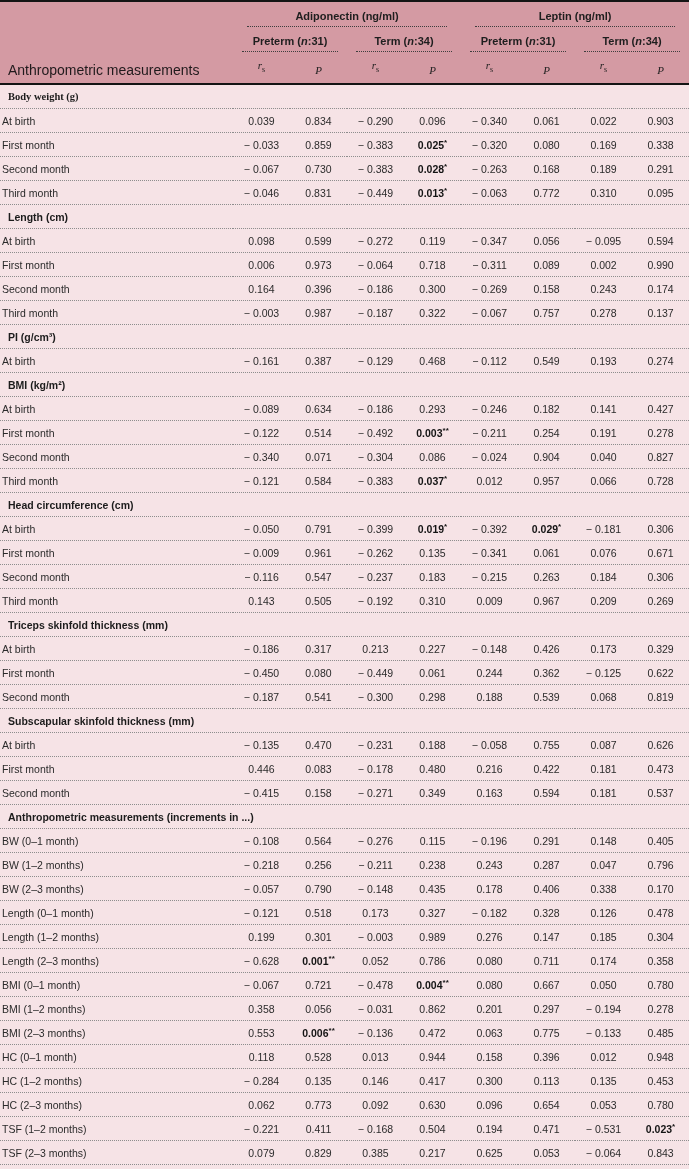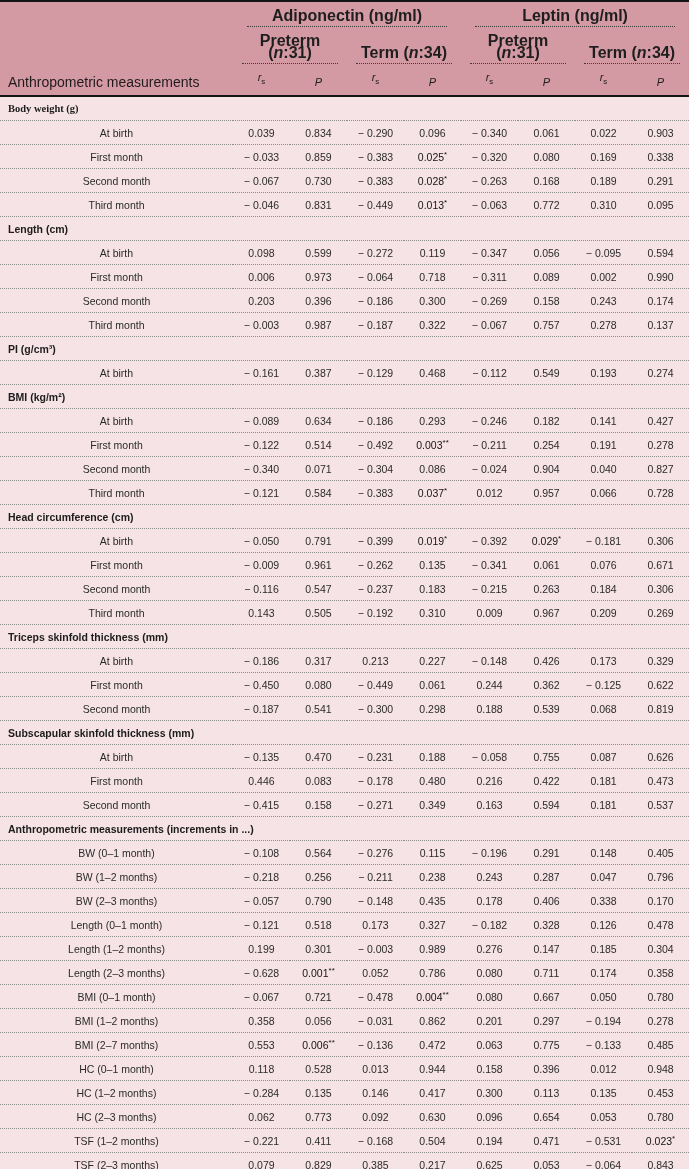--- a/index.html
+++ b/index.html
@@ -36,46 +36,47 @@
     font-size: 14px;
     color: #201a1c;
   }
   th.analyte-th { padding: 8px 14px 0 14px; }
   th.cohort-th  { padding: 8px 9px 0 9px; }
   .hdr-underline {
     border-bottom: 1px dotted #3d3d3d;
     padding-bottom: 4px;
     text-align: center;
   }
-  .analyte-label, .cohort-label { font-weight: bold; font-size: 16px; }
+  .analyte-label, .cohort-label { font-weight: bold; font-size: 11px; }
   th.stat-th {
     text-align: center;
     padding: 7px 2px 7px 2px;
     font-size: 11px;
+    font-family: Liberation Serif, serif;
   }
   th.stat-th i { font-style: italic; }
   th.stat-th sub { font-size: 8px; }
 
   tbody tr { border-top: 1px dotted #8d8d8d; }
   tbody tr:first-child { border-top: none; font-family: Liberation Serif, serif; }
   tbody td {
     font-size: 10.5px;
     line-height: 12px;
     color: #2b2b2b;
     padding: 5.5px 2px;
   }
   td.section-title {
     font-weight: bold;
     color: #1c1c1c;
     text-align: left;
     padding-left: 8px;
   }
-  td.row-label { text-align: center; padding-left: 2px; }
+  td.row-label { text-align: left; padding-left: 2px; }
   td.val { text-align: center; white-space: nowrap; }
-  td.val b { font-weight: normal; color: #141414; }
+  td.val b { font-weight: bold; color: #141414; }
   sup { font-size: 8px; line-height: 0; vertical-align: super; }
   i { font-style: italic; }
 </style>
 </head>
 <body>
 
 <table class="corr">
   <colgroup>
     <col class="label-col">
     <col class="data-col">
@@ -192,21 +193,21 @@
         <td class="val">0.973</td>
         <td class="val">− 0.064</td>
         <td class="val">0.718</td>
         <td class="val">− 0.311</td>
         <td class="val">0.089</td>
         <td class="val">0.002</td>
         <td class="val">0.990</td>
       </tr>
       <tr>
         <td class="row-label">Second month</td>
-        <td class="val">0.203</td>
+        <td class="val">0.164</td>
         <td class="val">0.396</td>
         <td class="val">− 0.186</td>
         <td class="val">0.300</td>
         <td class="val">− 0.269</td>
         <td class="val">0.158</td>
         <td class="val">0.243</td>
         <td class="val">0.174</td>
       </tr>
       <tr>
         <td class="row-label">Third month</td>
@@ -484,21 +485,21 @@
         <td class="val">0.358</td>
         <td class="val">0.056</td>
         <td class="val">− 0.031</td>
         <td class="val">0.862</td>
         <td class="val">0.201</td>
         <td class="val">0.297</td>
         <td class="val">− 0.194</td>
         <td class="val">0.278</td>
       </tr>
       <tr>
-        <td class="row-label">BMI (2–7 months)</td>
+        <td class="row-label">BMI (2–3 months)</td>
         <td class="val">0.553</td>
         <td class="val"><b>0.006<sup>**</sup></b></td>
         <td class="val">− 0.136</td>
         <td class="val">0.472</td>
         <td class="val">0.063</td>
         <td class="val">0.775</td>
         <td class="val">− 0.133</td>
         <td class="val">0.485</td>
       </tr>
       <tr>

